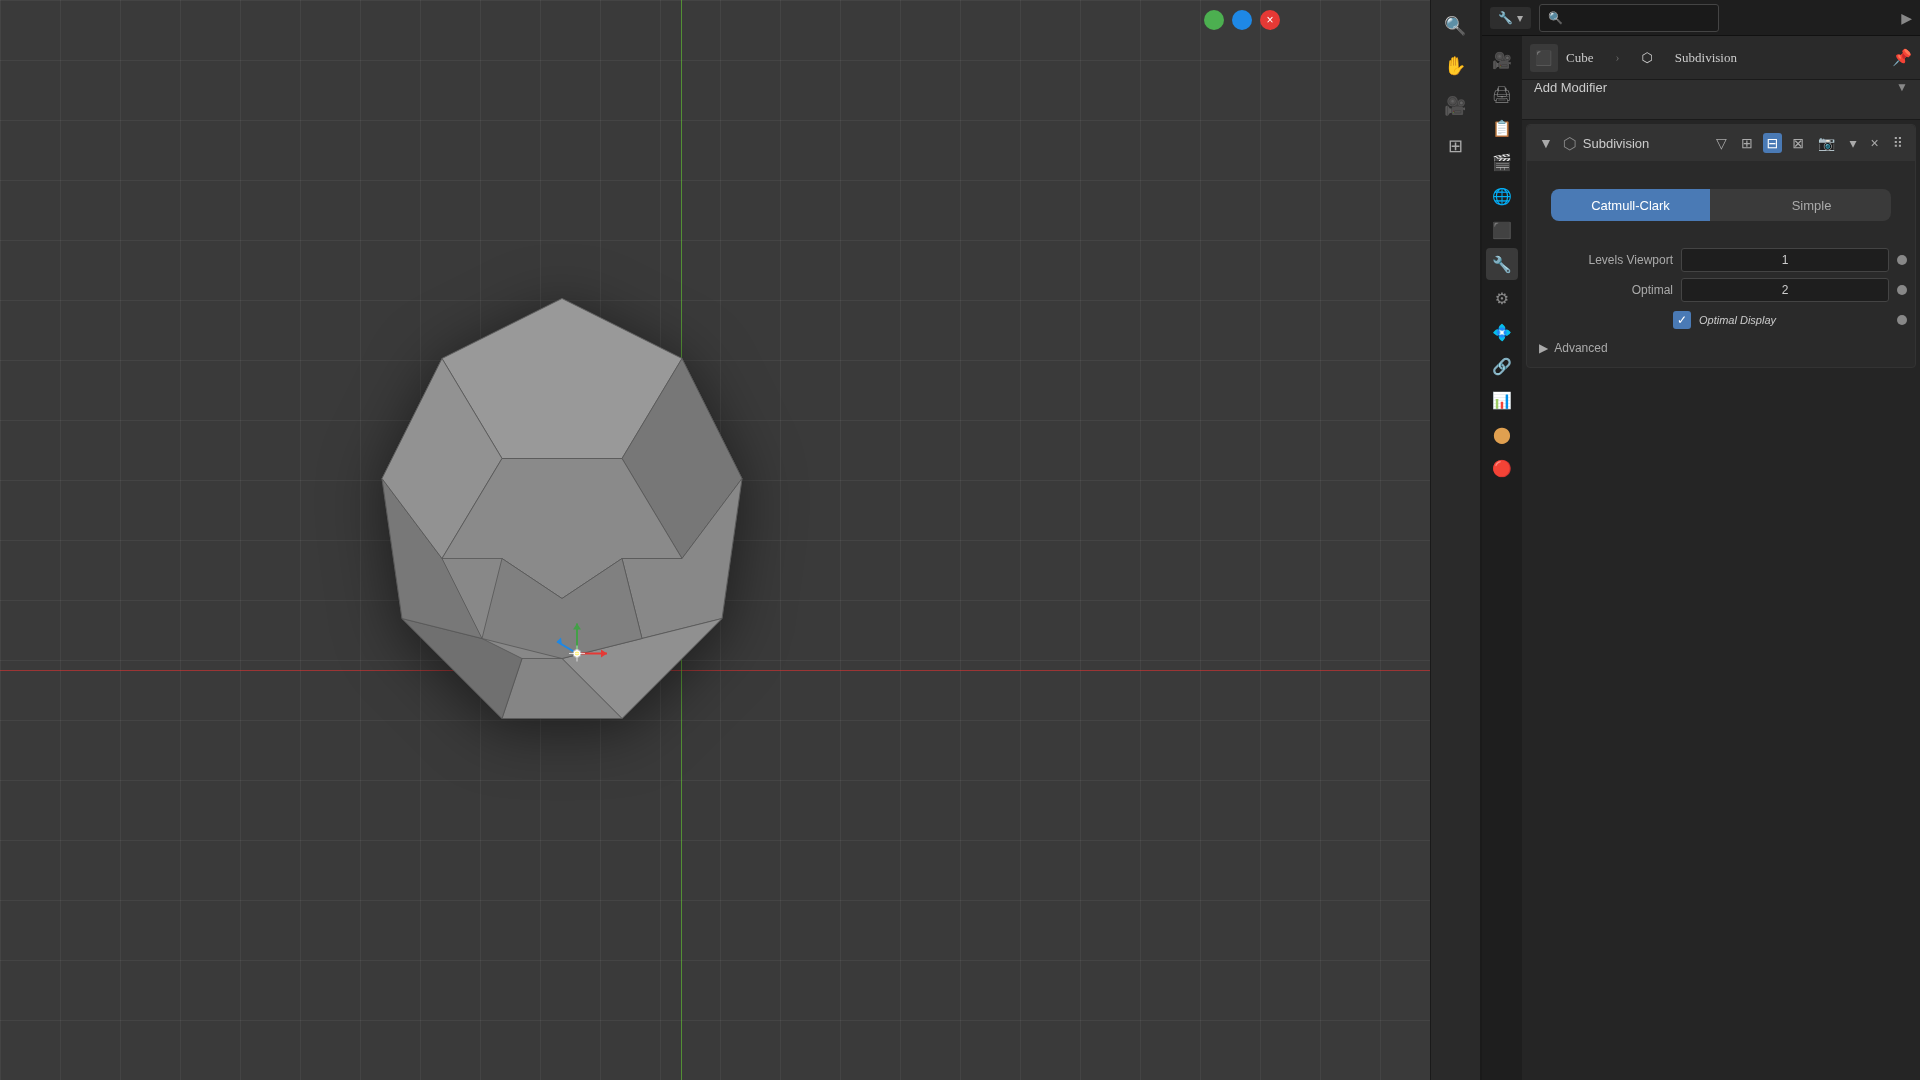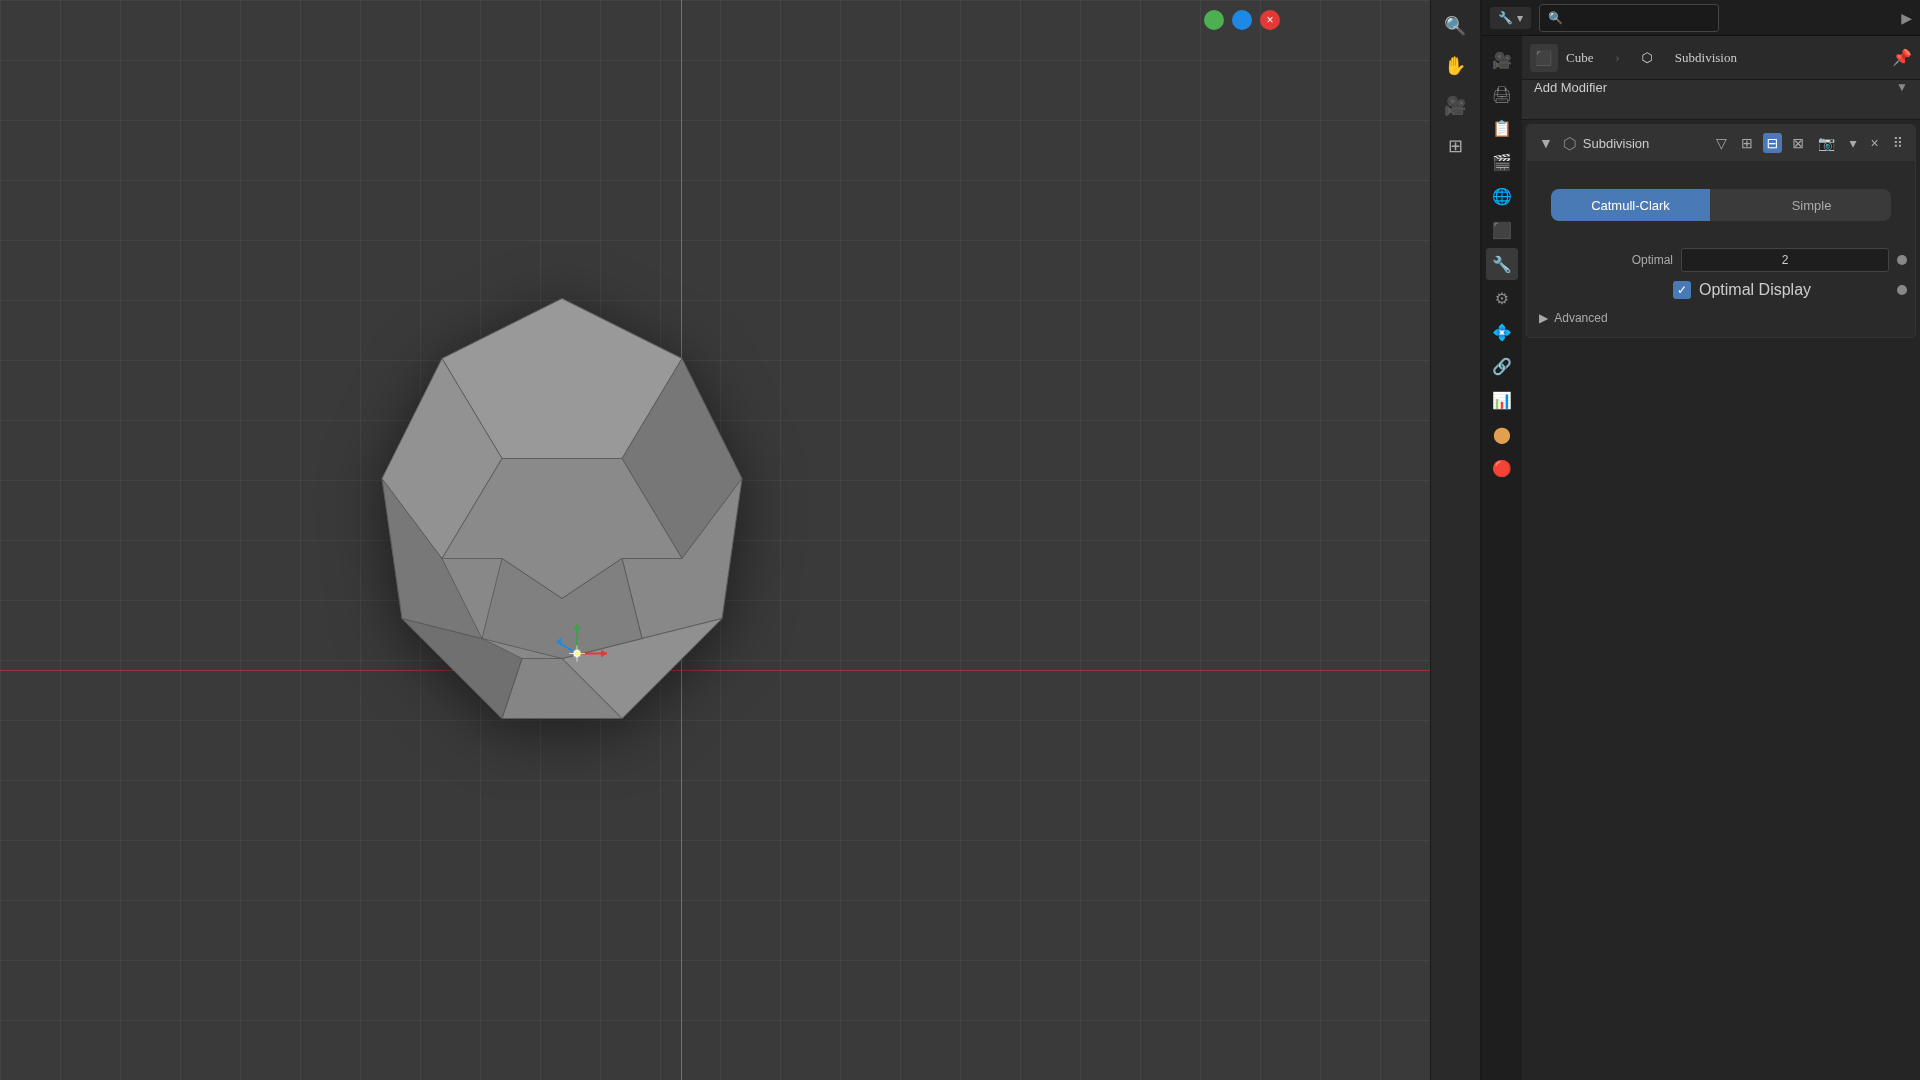--- a/index.html
+++ b/index.html
@@ -362,21 +362,22 @@
       border-radius: 3px;
       display: flex; align-items: center; justify-content: center;
       color: #fff;
       font-size: 12px;
       cursor: pointer;
       flex-shrink: 0;
     }
 
     .checkbox-label {
       color: #ccc;
-      font-size: 16px;
+      font-size: 11px;
+      font-style: italic;
     }
 
     
     .advanced-section {
       padding: 6px 8px 8px 12px;
     }
 
     .advanced-toggle {
       display: flex;
       align-items: center;
@@ -565,20 +566,25 @@
             <button class="modifier-header-btn">⠿</button>
           </div>
 
           <div class="panel-body">
 
             <div class="type-selector">
               <button class="type-btn active">Catmull-Clark</button>
               <button class="type-btn inactive">Simple</button>
             </div>
 
+            <div class="param-row">
+              <span class="param-label">Levels Viewport</span>
+              <input type="text" class="param-input" value="1" style="">
+              <div class="param-dot"></div>
+            </div>
 
             <div class="param-row">
               <span class="param-label">Optimal</span>
               <input type="text" class="param-input" value="2" style="">
               <div class="param-dot"></div>
             </div>
 
             <div class="checkbox-row">
               <div class="checkbox-icon">✓</div>
               <span class="checkbox-label">Optimal Display</span>

